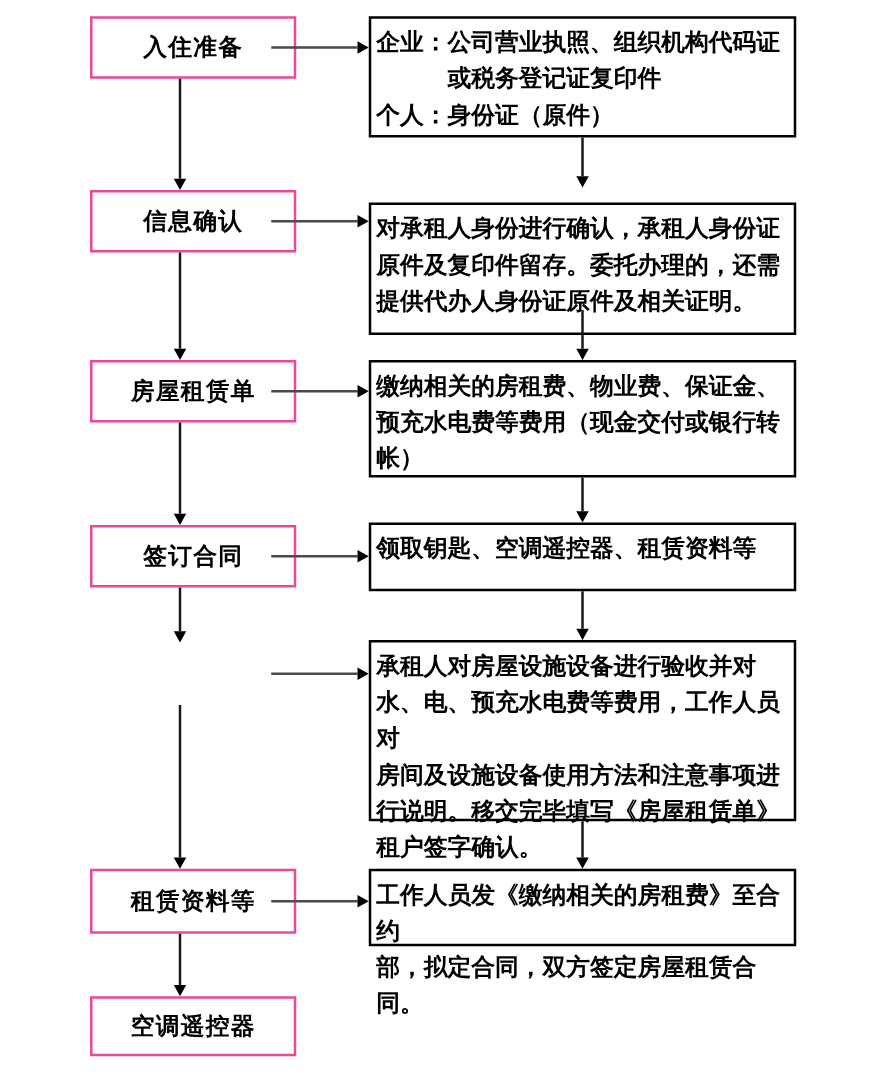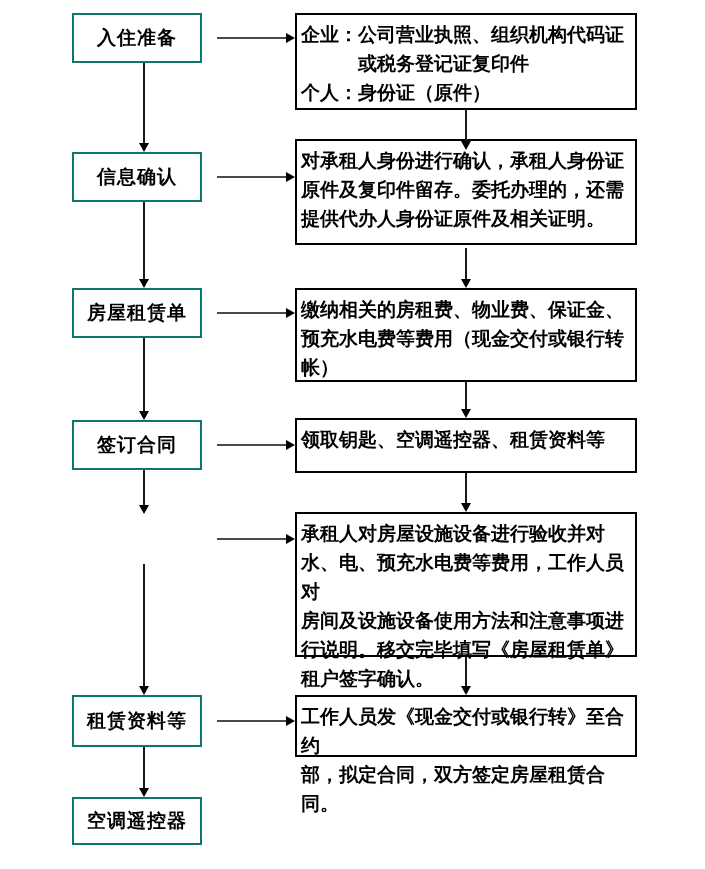--- a/index.html
+++ b/index.html
@@ -12,24 +12,24 @@
     width: 705px;
     height: 869px;
     background: #ffffff;
     font-family: "Liberation Sans", "DejaVu Sans", sans-serif;
     color: #000000;
   }
   
   .lbox {
     position: absolute;
     left: 72px;
-    width: 130px;
+    width: 165px;
     height: 50px;
     box-sizing: border-box;
-    border: 2px solid #0f766e;
+    border: 2px solid #ec4899;
     background: #ffffff;
     display: flex;
     align-items: center;
     justify-content: center;
     font-size: 19px;
     font-weight: bold;
     letter-spacing: 1px;
     white-space: nowrap;
   }
   
@@ -82,33 +82,33 @@
   <div class="lbox" style="top:13px">入住准备</div>
   <div class="lbox" style="top:152px">信息确认</div>
   <div class="lbox" style="top:288px">房屋租赁单</div>
   <div class="lbox" style="top:420px">签订合同</div>
   <div class="lbox" style="top:695px; height:52px">租赁资料等</div>
   <div class="lbox" style="top:797px; height:48px">空调遥控器</div>
 
   <div class="rbox" style="top:13px;  height:97px">企业：公司营业执照、组织机构代码证
 　　　或税务登记证复印件
 个人：身份证（原件）</div>
-  <div class="rbox" style="top:139px; height:106px">对承租人身份进行确认，承租人身份证
+  <div class="rbox" style="top:162px; height:106px">对承租人身份进行确认，承租人身份证
 原件及复印件留存。委托办理的，还需
 提供代办人身份证原件及相关证明。</div>
   <div class="rbox" style="top:418px; height:55px">领取钥匙、空调遥控器、租赁资料等</div>
   <div class="rbox" style="top:288px; height:94px">缴纳相关的房租费、物业费、保证金、
 预充水电费等费用（现金交付或银行转
 帐）</div>
   <div class="rbox" style="top:512px; height:145px">承租人对房屋设施设备进行验收并对
 水、电、预充水电费等费用，工作人员对
 房间及设施设备使用方法和注意事项进
 行说明。移交完毕填写《房屋租赁单》
 租户签字确认。</div>
-  <div class="rbox" style="top:695px; height:62px">工作人员发《现金交付或银行转》至合约
+  <div class="rbox" style="top:695px; height:62px">工作人员发《缴纳相关的房租费》至合约
 部，拟定合同，双方签定房屋租赁合同。</div>
 
   <div class="vline" style="left:143px; top:63px;  height:80px"></div>
   <div class="head-down" style="left:139px; top:143px"></div>
 
   <div class="vline" style="left:143px; top:202px; height:77px"></div>
   <div class="head-down" style="left:139px; top:279px"></div>
 
   <div class="vline" style="left:143px; top:338px; height:73px"></div>
   <div class="head-down" style="left:139px; top:411px"></div>

